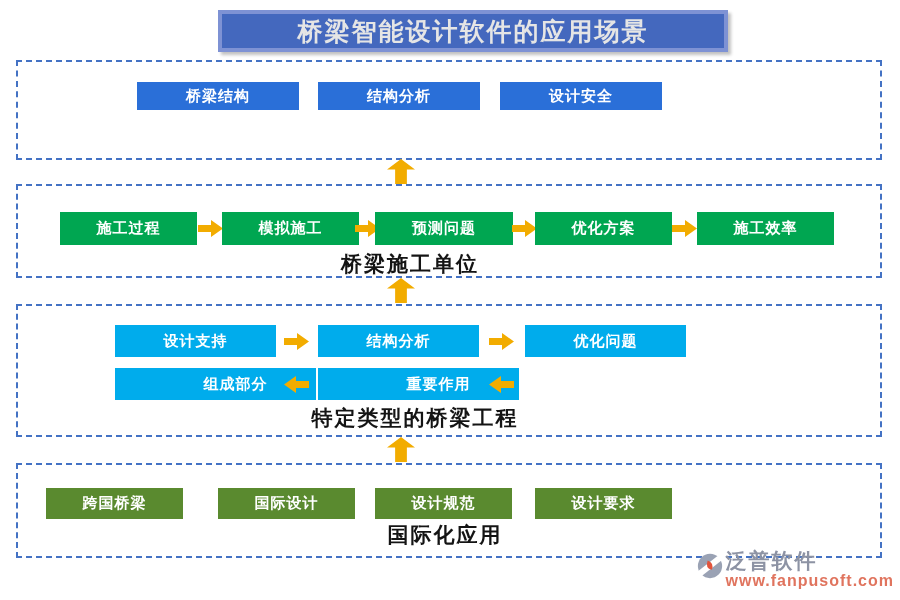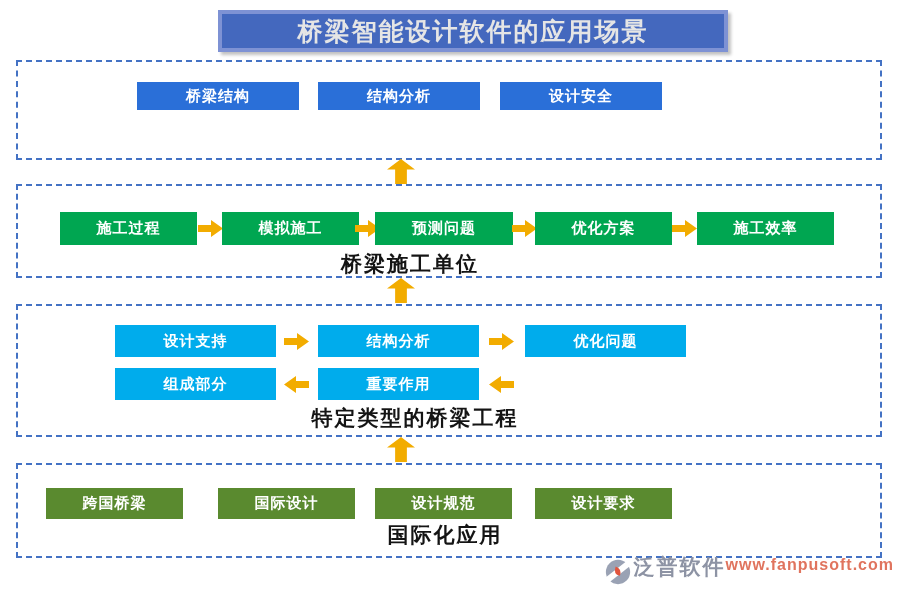--- a/index.html
+++ b/index.html
@@ -19,38 +19,38 @@
   #sec3{top:304px;height:133px;}
   #sec4{top:463px;height:95px;}
 
   
   .btn{position:absolute;display:flex;align-items:center;justify-content:center;
     color:#ffffff;font-weight:bold;font-size:15px;letter-spacing:1px;}
   .s1{top:82px;height:28px;width:162px;background:#2A6FD8;}
   .s2{top:212px;height:33px;width:137px;background:#00A651;}
   .s3{height:32px;width:161px;background:#00ACEC;}
   .s3a{top:325px;}
-  .s3b{top:368px;}
+  .s3b{top:368px;padding-left:40px;}
   .s4{top:488px;height:31px;width:137px;background:#5A8A2F;}
 
   
   .lbl{position:absolute;text-align:center;font-weight:bold;font-size:21px;color:#141414;
     font-family:"Liberation Serif","DejaVu Serif",serif;letter-spacing:2px;}
 
   
   .up{position:absolute;width:28px;height:25px;background:#F2AC00;
     clip-path:polygon(50% 0,100% 42%,71% 42%,71% 100%,29% 100%,29% 42%,0 42%);}
   .ar{position:absolute;width:25px;height:17px;background:#F2AC00;
     clip-path:polygon(0 30%,52% 30%,52% 0,100% 50%,52% 100%,52% 70%,0 70%);}
   .al{position:absolute;width:25px;height:17px;background:#F2AC00;
     clip-path:polygon(100% 30%,48% 30%,48% 0,0 50%,48% 100%,48% 70%,100% 70%);}
 
   
   .logo{position:absolute;right:6px;bottom:10px;display:flex;align-items:flex-start;gap:2px;}
-  .logo-text{display:flex;flex-direction:row;align-items:flex-start;}
+  .logo-text{display:flex;flex-direction:column;align-items:flex-start;}
   .logo-name{font-size:21px;font-weight:bold;color:#8D93A4;letter-spacing:2px;line-height:22px;}
   .logo-url{font-size:16px;font-weight:bold;color:#E0745E;letter-spacing:1px;}
 </style>
 </head>
 <body>
 
 <div id="canvas">
 
   <div class="title">桥梁智能设计软件的应用场景</div>
 

